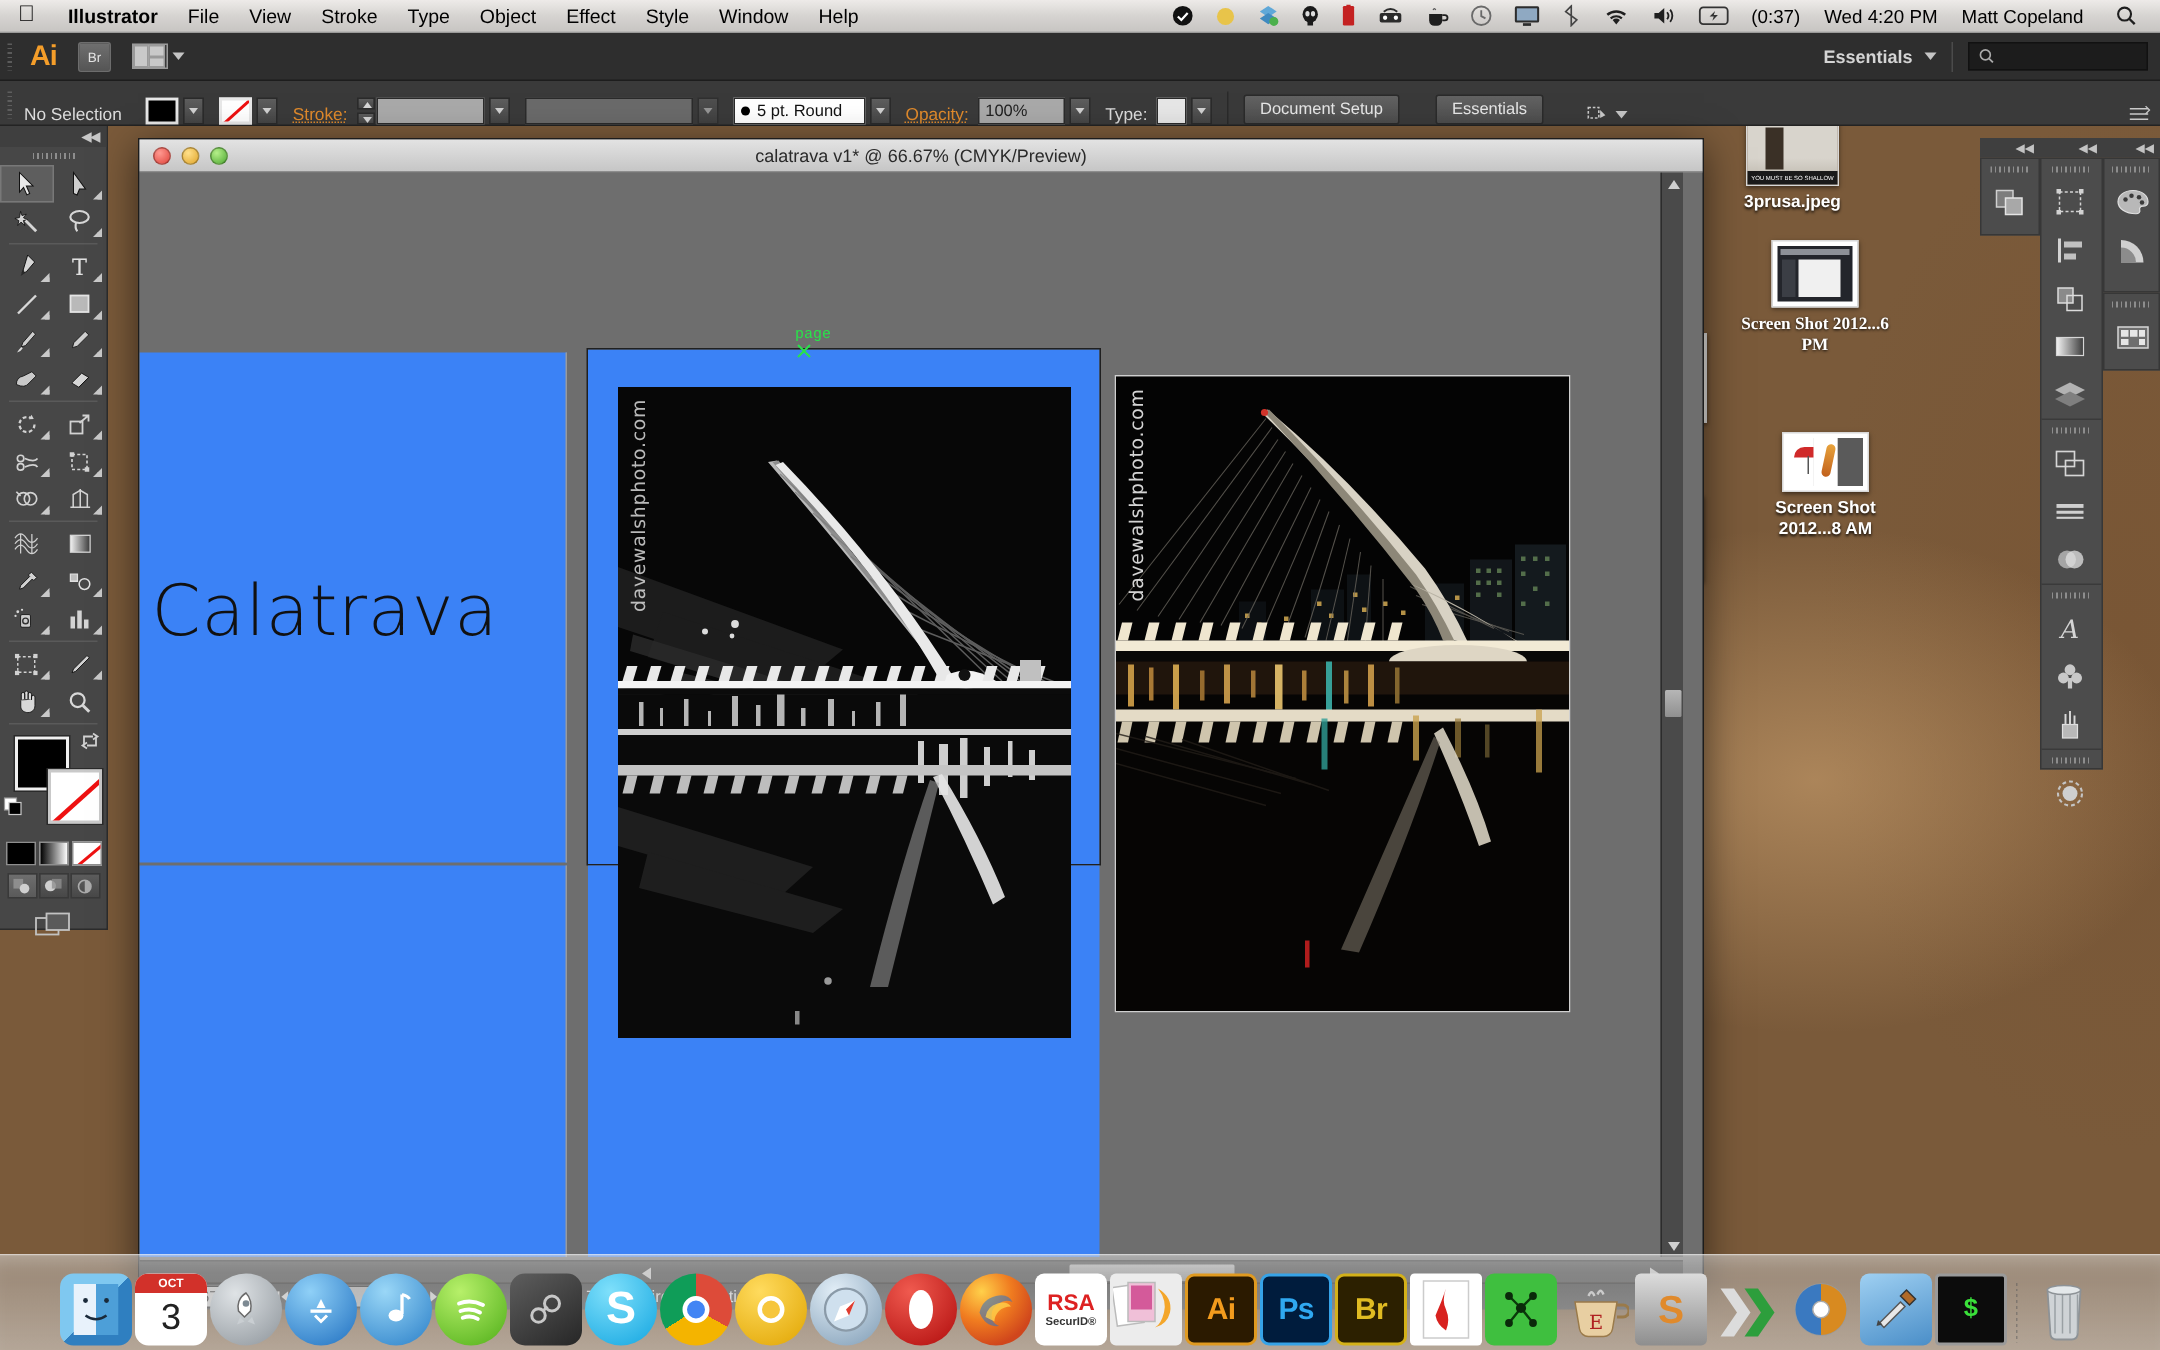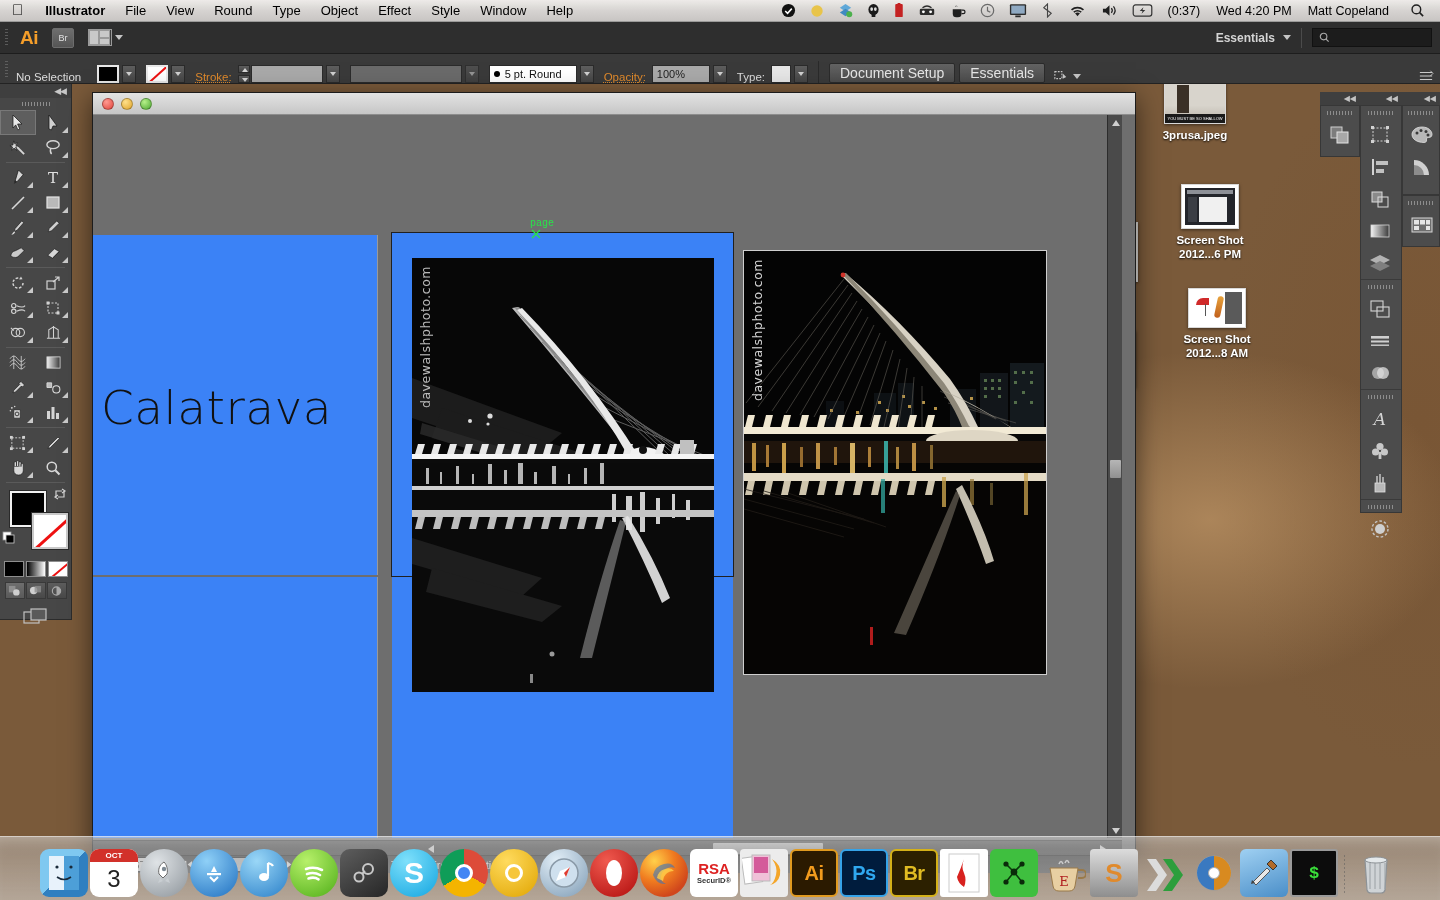--- a/index.html
+++ b/index.html
@@ -92,22 +92,22 @@
   .dd .caret { border-top-color:#d0d0d0; border-left-width:3px;border-right-width:3px;border-top-width:4px;}
   .stroke-lbl { color: #e08a2c; text-decoration: underline dotted #e08a2c; padding: 0 6px 0 10px;}
   .spin { width: 12px; height: 18px; display:flex; flex-direction:column; justify-content:space-between; margin-right:1px;}
   .spin b { width:12px;height:8px;background:linear-gradient(to bottom,#5e5e5e,#464646);border:1px solid #2b2b2b;position:relative;}
   .spin b:after{content:"";position:absolute;left:3px;top:2px;border-left:3px solid transparent;border-right:3px solid transparent;border-bottom:4px solid #d5d5d5;}
   .spin b.dn:after{border-bottom:none;border-top:4px solid #d5d5d5;}
   .field { height: 18px; background: #a9a9a9; border: 1px solid #2b2b2b; display:flex; align-items:center; padding:0 4px; color:#222; font-size:11px;}
   .field.dark { background: #6a6a6a; }
   .field.white { background: #fff; color:#111; }
   .btn-gray { height: 20px; background: linear-gradient(to bottom,#636363,#4c4c4c);
-    border: 1px solid #2b2b2b; border-radius: 2px; color: #e6e6e6; font-size: 14px;
-    display: flex; align-items: center; padding: 0 10px; margin-right: 4px;}
+    border: 1px solid #2b2b2b; border-radius: 2px; color: #e6e6e6; font-size: 11px;
+    display: flex; align-items: center; padding: 0 10px; margin-right: 24px;}
   #cb-right { margin-left: auto; padding-right: 6px; display:flex; align-items:center;}
 
   
   #tools {
     position: absolute; left: 0; top: 62px; width: 72px; height: 536px;
     background: #474747; border-right: 1px solid #2c2c2c; border-bottom:1px solid #2c2c2c;
   }
   .panel-bar { height: 14px; background: #3f3f3f; display:flex; align-items:center; justify-content:flex-end; padding-right:5px;}
   .panel-bar .dbl { color:#c8c8c8; font-size:9px; letter-spacing:-1px;}
   .panel-grip { height: 12px; display:flex; align-items:center; justify-content:center;}
@@ -249,21 +249,21 @@
 <div id="desktop"></div>
 
 <div class="dicon" style="left:1143px; top:78px;">
   <div class="thumb" style="width:62px;height:46px;background:linear-gradient(to bottom,#d8d4cc 60%,#b9b3a8);position:relative;">
     <div style="position:absolute;left:12px;top:6px;width:12px;height:28px;background:#3a3026;"></div>
     <div style="position:absolute;left:0;bottom:0;width:100%;height:9px;background:#1a1a1a;color:#fff;font-size:4px;display:flex;align-items:center;justify-content:center;">YOU MUST BE SO SHALLOW</div>
   </div>
   <div class="lbl">3prusa.jpeg</div>
 </div>
 
-<div class="dicon" style="left:1158px; top:184px;">
+<div class="dicon" style="left:1158px; top:160px;font-family:Liberation Serif, serif;">
   <div class="thumb" style="width:58px;height:45px;background:#ffffff;padding:3px;">
     <div style="width:100%;height:100%;background:#23252b;position:relative;">
       <div style="position:absolute;left:2px;top:2px;right:2px;height:4px;background:#8d9097;"></div>
       <div style="position:absolute;left:14px;top:9px;width:28px;height:25px;background:#f0f0f0;"></div>
       <div style="position:absolute;left:3px;top:9px;width:9px;height:25px;background:#3b3e45;"></div>
     </div>
   </div>
   <div class="lbl">Screen Shot 2012...6 PM</div>
 </div>
 
@@ -294,21 +294,21 @@
     <div style="margin:3px;height:52px;background:#dcdcdc;border:1px solid #bbb;"></div>
   </div>
   <div class="lbl" style="text-align:left;margin-left:-6px;">e_lig</div>
 </div>
 
 <div id="menubar">
   <div class="mb-apple"></div>
   <div class="mb-item bold">Illustrator</div>
   <div class="mb-item">File</div>
   <div class="mb-item">View</div>
-  <div class="mb-item">Round</div>
+  <div class="mb-item">Stroke</div>
   <div class="mb-item">Type</div>
   <div class="mb-item">Object</div>
   <div class="mb-item">Effect</div>
   <div class="mb-item">Style</div>
   <div class="mb-item">Window</div>
   <div class="mb-item">Help</div>
 
   <div id="menubar-right">
     <div class="mb-status">
       <svg width="15" height="15" viewBox="0 0 16 16">
@@ -778,20 +778,21 @@
     </div>
   </div>
 
   <div id="docwin">
     <div id="doc-title">
       <div class="tl-btns">
         <div class="tl r"></div>
         <div class="tl y"></div>
         <div class="tl g"></div>
       </div>
+      <div id="doc-title-text">calatrava v1* @ 66.67% (CMYK/Preview)</div>
     </div>
 
     <div id="doc-body">
       <div id="canvas-area">
 
         <div class="artboard" id="ab-left">
           <div id="calatrava-text">Calatrava</div>
         </div>
         <div class="artboard" id="ab-left2"></div>
         <div class="artboard" id="ab-main"></div>

